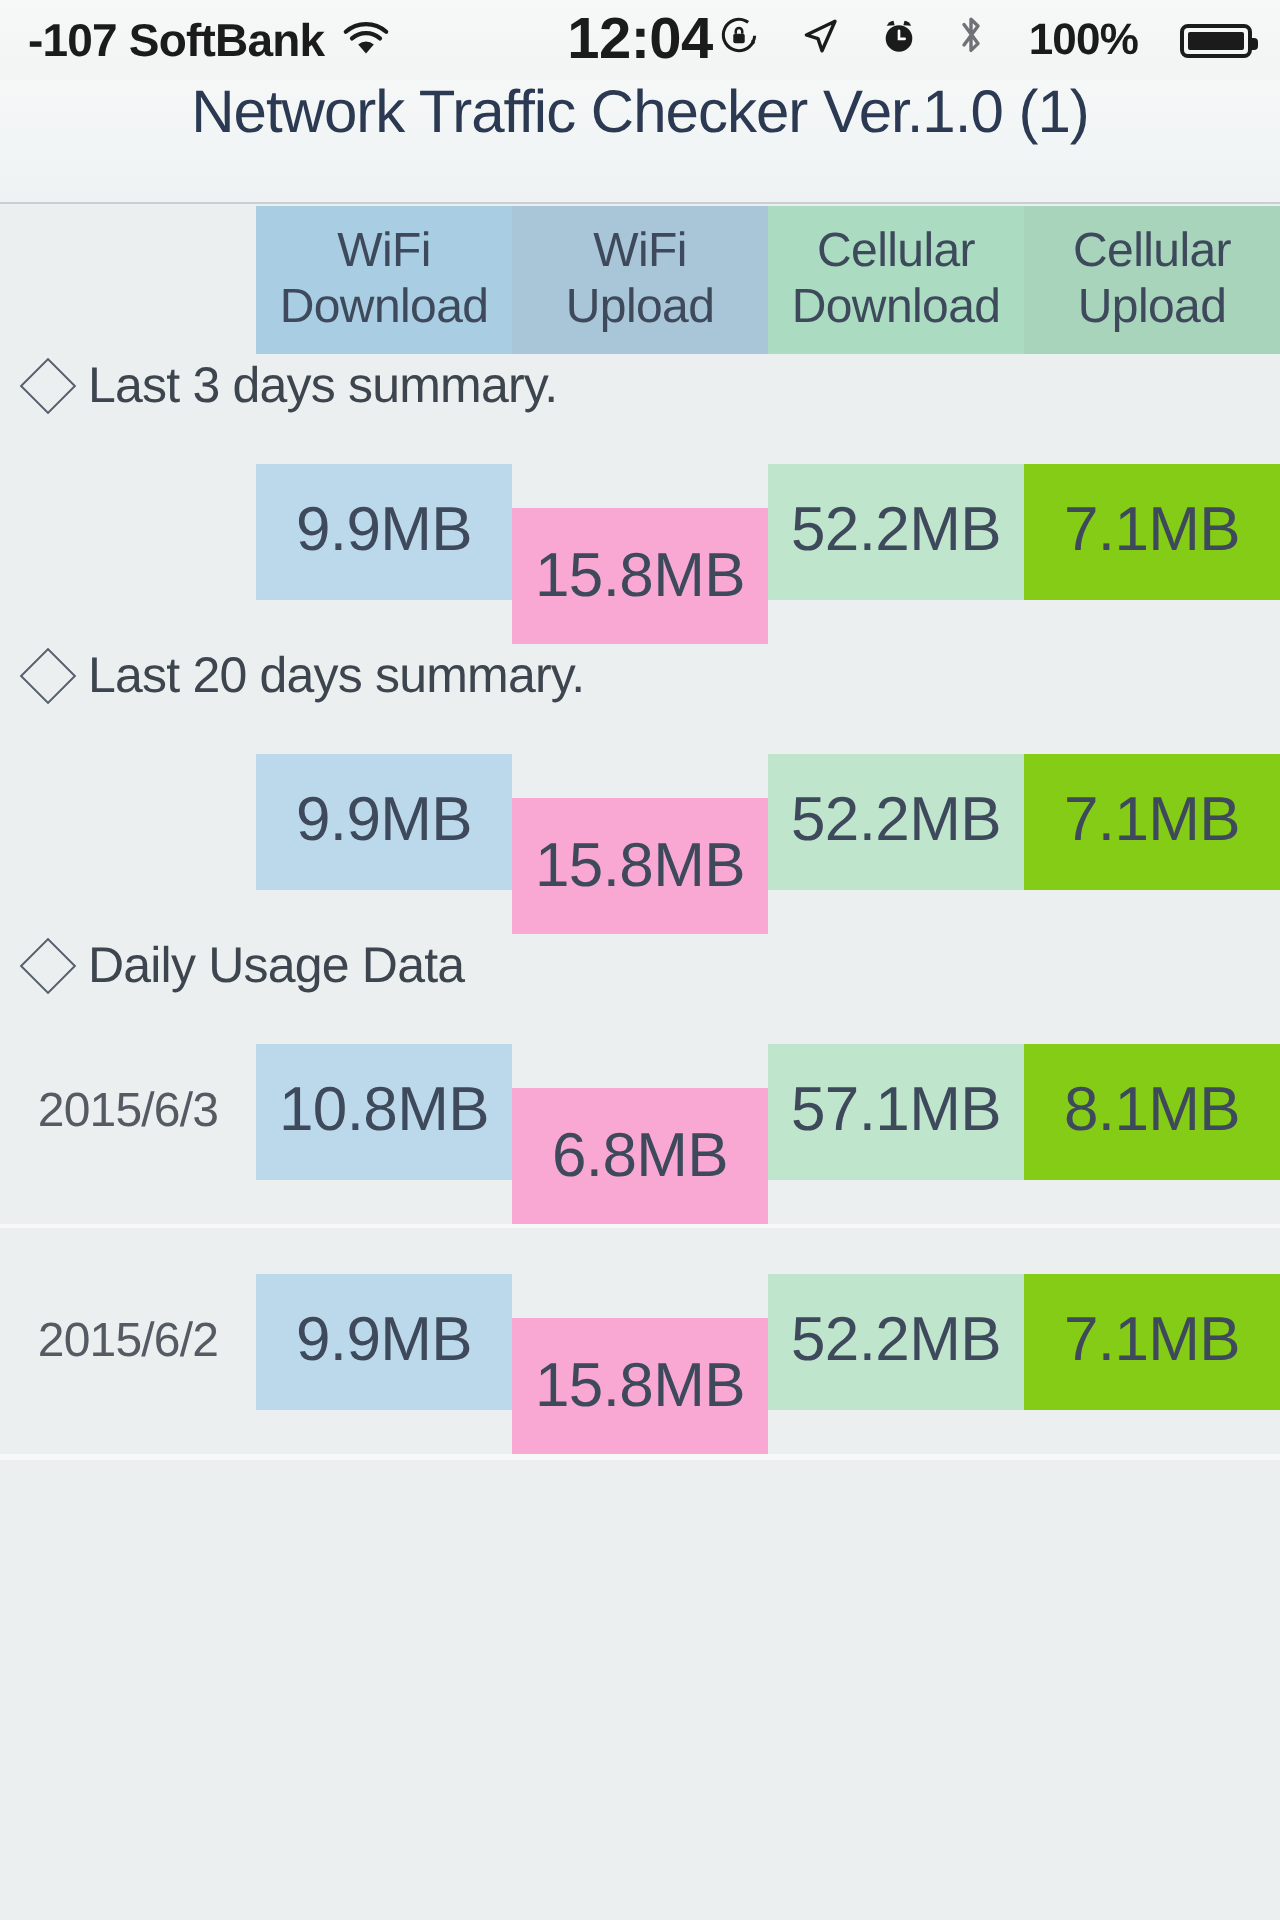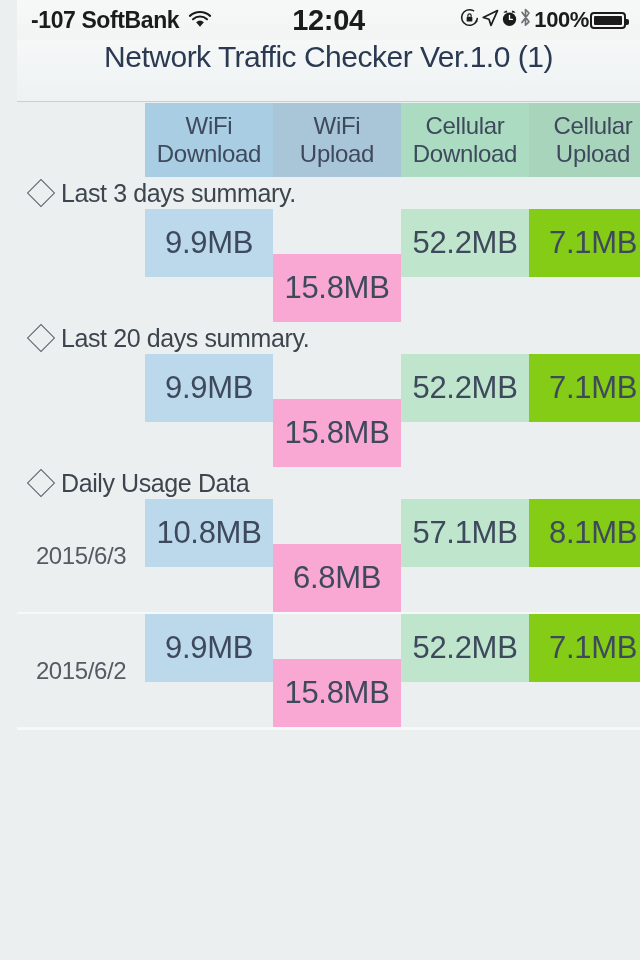--- a/index.html
+++ b/index.html
@@ -24,21 +24,21 @@
     letter-spacing: -0.2px;
   }
   .sb-left { display: flex; align-items: center; gap: 9px; flex: 1 1 0; }
   .sb-center {
     position: absolute; left: 0; right: 0; top: 0; bottom: 0;
     display: flex; align-items: center; justify-content: center;
     font-size: 29px; font-weight: bold; letter-spacing: -0.3px;
     pointer-events: none;
   }
   .sb-right {
-    display: flex; align-items: center; gap: 0;
+    display: flex; align-items: center; gap: 20px;
     flex: 1 1 0; justify-content: flex-end;
     position: relative; z-index: 2;
   }
   .carrier { font-weight: bold; font-size: 23px; letter-spacing: -0.4px; }
   .wifi-ico { width: 24px; height: 18px; display: block; }
   .icn { display: block; }
   .pct { font-weight: bold; font-size: 22px; letter-spacing: -0.4px; margin-left: 2px; }
   .battery {
     width: 36px; height: 17px;
     border: 2px solid #1b1b1b; border-radius: 4px;
@@ -60,21 +60,21 @@
   .nav-title {
     font-size: 30px;
     color: #2b3a52;
     letter-spacing: -0.5px;
     white-space: nowrap;
   }
 
   
   .table { width: 640px; background: #eceff0; }
 
-  .row { display: flex; width: 620px; position: relative; }
+  .row { display: flex; width: 620px; position: relative; align-items: center; }
 
   .spacer-cell { width: 128px; flex: 0 0 128px; background: #eceff0; }
 
   .cell {
     flex: 0 0 128px; width: 128px;
     display: flex; flex-direction: column;
     align-items: center; justify-content: center;
     font-size: 31px; color: #3e4a5c;
     letter-spacing: -0.3px; line-height: 1.18;
   }
@@ -120,21 +120,21 @@
   .section-title {
     font-size: 25px; color: #3d454e; letter-spacing: -0.4px;
   }
 
   .divider {
     height: 2px; background: #f7f9f9; width: 640px;
   }
   .divider-bottom { height: 3px; background: #f7f9f9; width: 640px; }
 
   .filler { background: #eceff0; flex: 1 1 auto; }
-  .screen { display: flex; flex-direction: column; height: 960px; padding-left: 17px; }
+  .screen { display: flex; flex-direction: column; height: 960px; }
 </style>
 </head>
 <body>
 
 <div class="screen">
 
   <div class="statusbar">
     <div class="sb-left">
       <span class="carrier">-107 SoftBank</span>
       <span class="icn">

